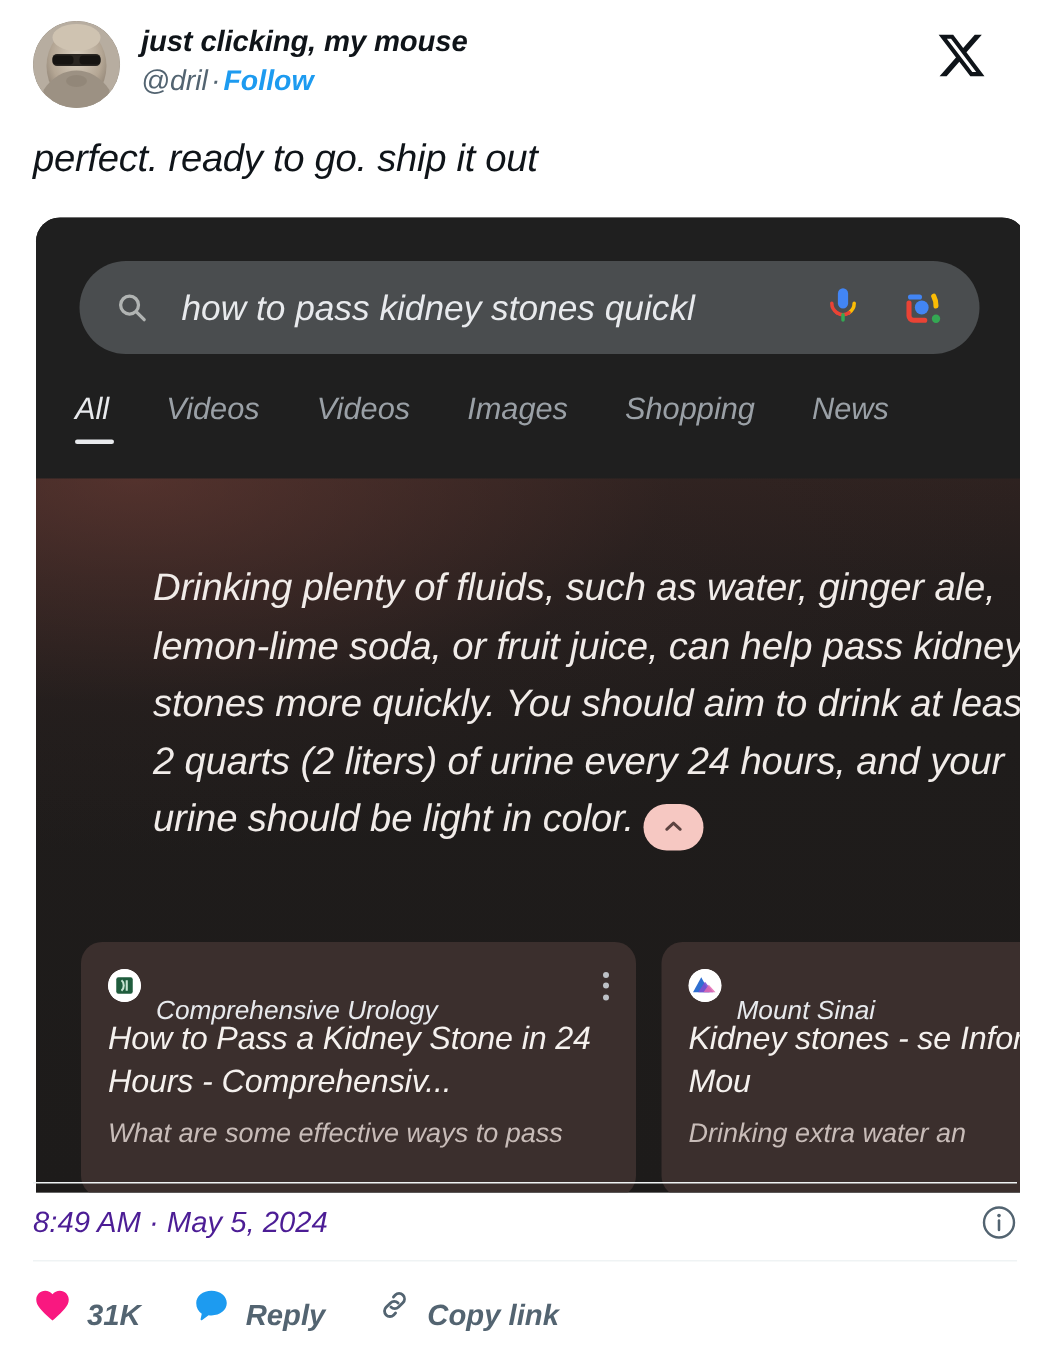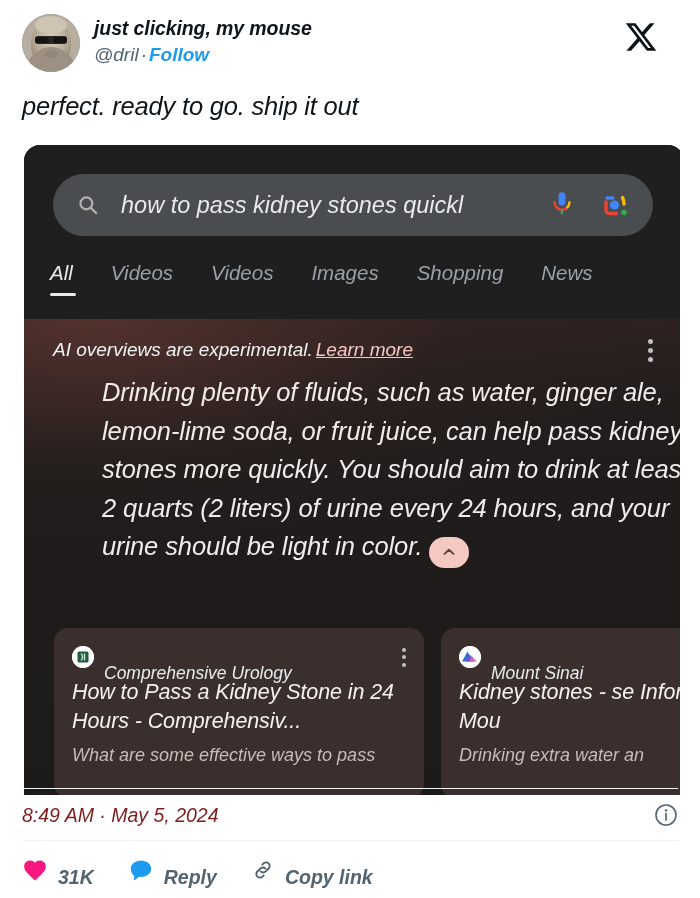--- a/index.html
+++ b/index.html
@@ -302,21 +302,21 @@
     padding: 0 22px;
   }
   .meta-row {
     display: flex;
     align-items: center;
     height: 52px;
     border-top: 1px solid #eff3f4;
   }
   .timestamp {
     font-size: 19.5px;
-    color: #7f1d1d;
+    color: #4c1d95;
     line-height: 26px;
   }
   .info-icon {
     margin-left: auto;
     width: 24px; height: 24px;
   }
   .info-icon svg { display: block; width: 24px; height: 24px; }
 
   .actions-row {
     display: flex;
@@ -427,30 +427,20 @@
         <div class="g-tab active">All</div>
         <div class="g-tab">Videos</div>
         <div class="g-tab">Videos</div>
         <div class="g-tab">Images</div>
         <div class="g-tab">Shopping</div>
         <div class="g-tab">News</div>
       </div>
 
       <div class="g-ai">
 
-        <div class="g-ai-head">
-          <div class="g-ai-head-text">
-            <span>AI overviews are experimental.</span><a class="learn" href="#">Learn more</a>
-          </div>
-          <div class="g-kebab">
-              <i></i>
-              <i></i>
-              <i></i>
-            </div>
-        </div>
 
         <div class="g-ai-body">
           <span>Drinking plenty of fluids, such as water, ginger ale, lemon-lime soda, or fruit juice, can help pass kidney stones more quickly. You should aim to drink at least 2 quarts (2 liters) of urine every 24 hours, and your urine should be light in color.</span><span class="g-collapse">
             <svg viewBox="0 0 24 24" aria-hidden="true">
                 <path fill="none" stroke="#5c4340" stroke-width="2.6" stroke-linecap="round" stroke-linejoin="round" d="M6 14.5l6-5.5 6 5.5"></path>
               </svg>
           </span>
         </div>
 
         <div class="g-cards">

